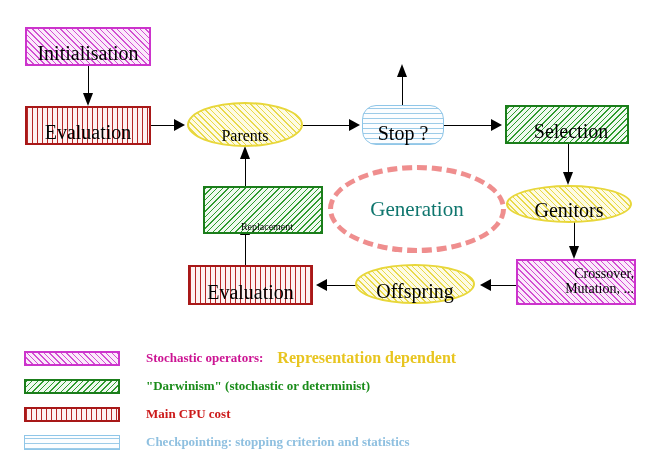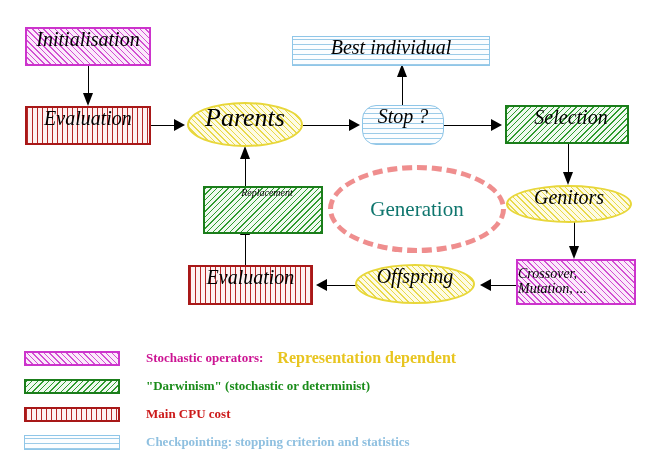--- a/index.html
+++ b/index.html
@@ -1,22 +1,22 @@
 <!DOCTYPE html>
 <html><head>
 <meta charset="utf-8">
 <style>
   html,body{margin:0;padding:0;background:#ffffff;}
   body{width:662px;height:471px;position:relative;
        font-family:"Liberation Serif","DejaVu Serif",serif;
        overflow:hidden;}
   #stage{position:absolute;left:0;top:0;width:662px;height:471px;}
   .node{position:absolute;box-sizing:border-box;display:flex;
-        align-items:flex-start;justify-content:center;text-align:center;
-        color:#000;line-height:1.05;z-index:3;font-style:italic;}
+        align-items:flex-end;justify-content:center;text-align:center;
+        color:#000;line-height:1.05;z-index:3;}
   .node span{position:relative;z-index:4;}
   
   .hatch-mag{
     border:2px solid #cc33cc;
     background-color:#fbeafb;
     background-image:repeating-linear-gradient(45deg,
       #d24fd2 0px,#d24fd2 1px,rgba(255,255,255,0) 1px,rgba(255,255,255,0) 4px);
   }
   .hatch-grn{
     border:2px solid #1a7d1a;
@@ -75,27 +75,24 @@
   </div>
 
   <div class="node hatch-mag" style="left:25px;top:27px;width:126px;height:39px;font-size:20px;">
     <span>Initialisation</span>
   </div>
 
   <div class="node hatch-red" style="left:25px;top:106px;width:126px;height:39px;font-size:20px;">
     <span>Evaluation</span>
   </div>
 
-  <div class="node hatch-yel ellipse" style="left:187px;top:102px;width:116px;height:45px;font-size:26px;">
+  <div class="node hatch-yel ellipse" style="left:187px;top:102px;width:116px;height:45px;font-size:16px;">
     <span>Parents</span>
   </div>
 
-  <div class="node hatch-blu" style="left:292px;top:36px;width:198px;height:30px;font-size:20px;">
-    <span>Best individual</span>
-  </div>
 
   <div class="node hatch-blu roundrect" style="left:362px;top:105px;width:82px;height:40px;font-size:20px;">
     <span>Stop ?</span>
   </div>
 
   <div class="node hatch-grn" style="left:505px;top:105px;width:124px;height:39px;font-size:20px;">
     <span>Selection</span>
   </div>
 
   <div class="node hatch-yel ellipse" style="left:506px;top:185px;width:126px;height:38px;font-size:20px;">

